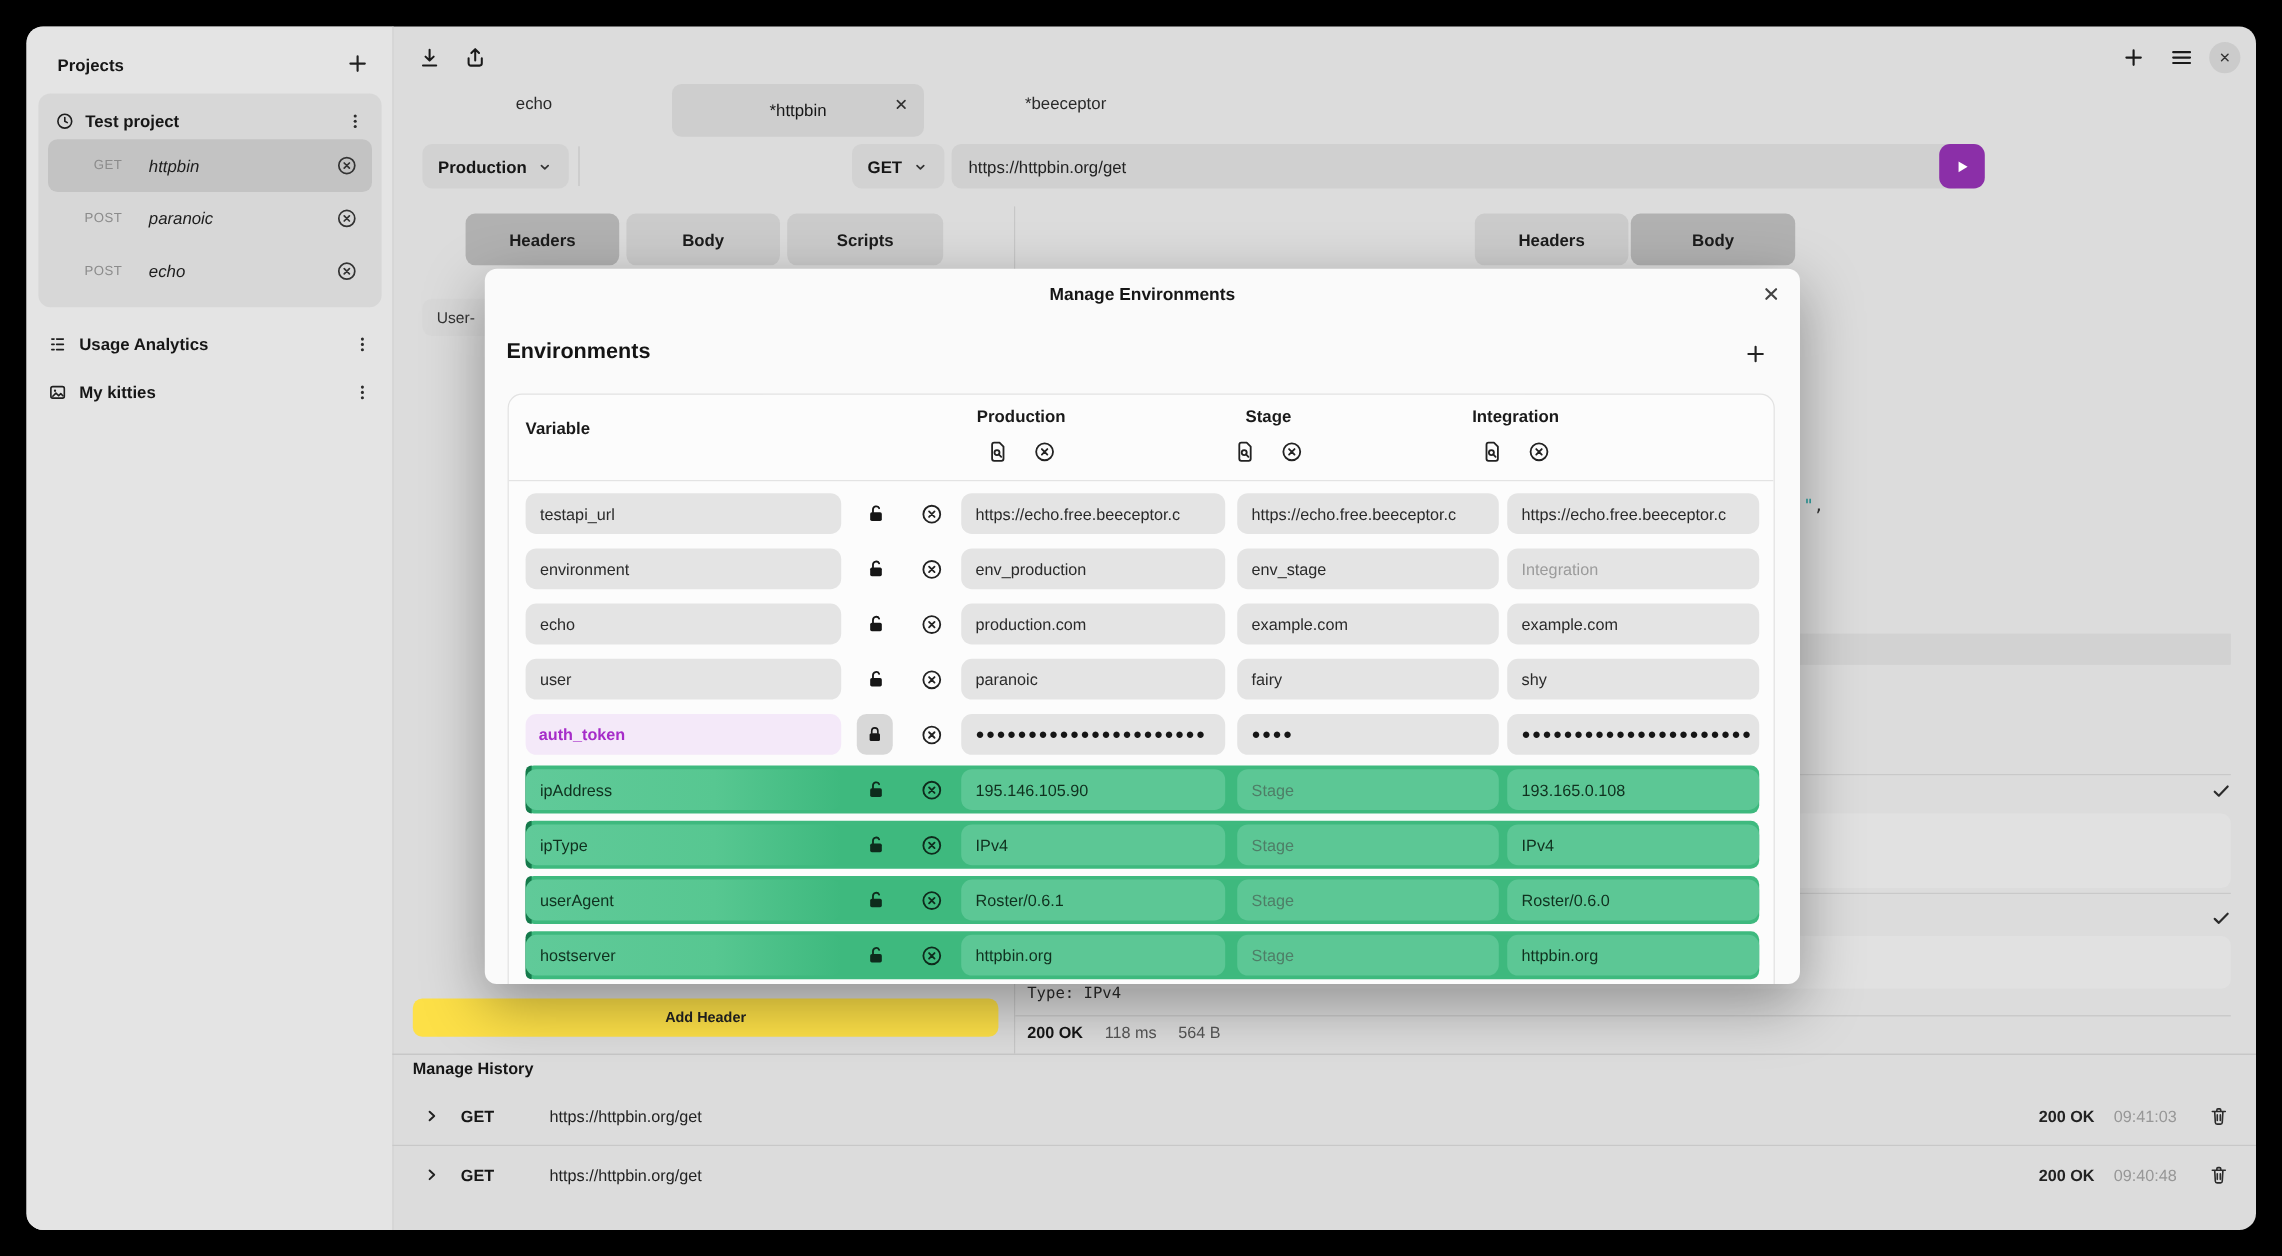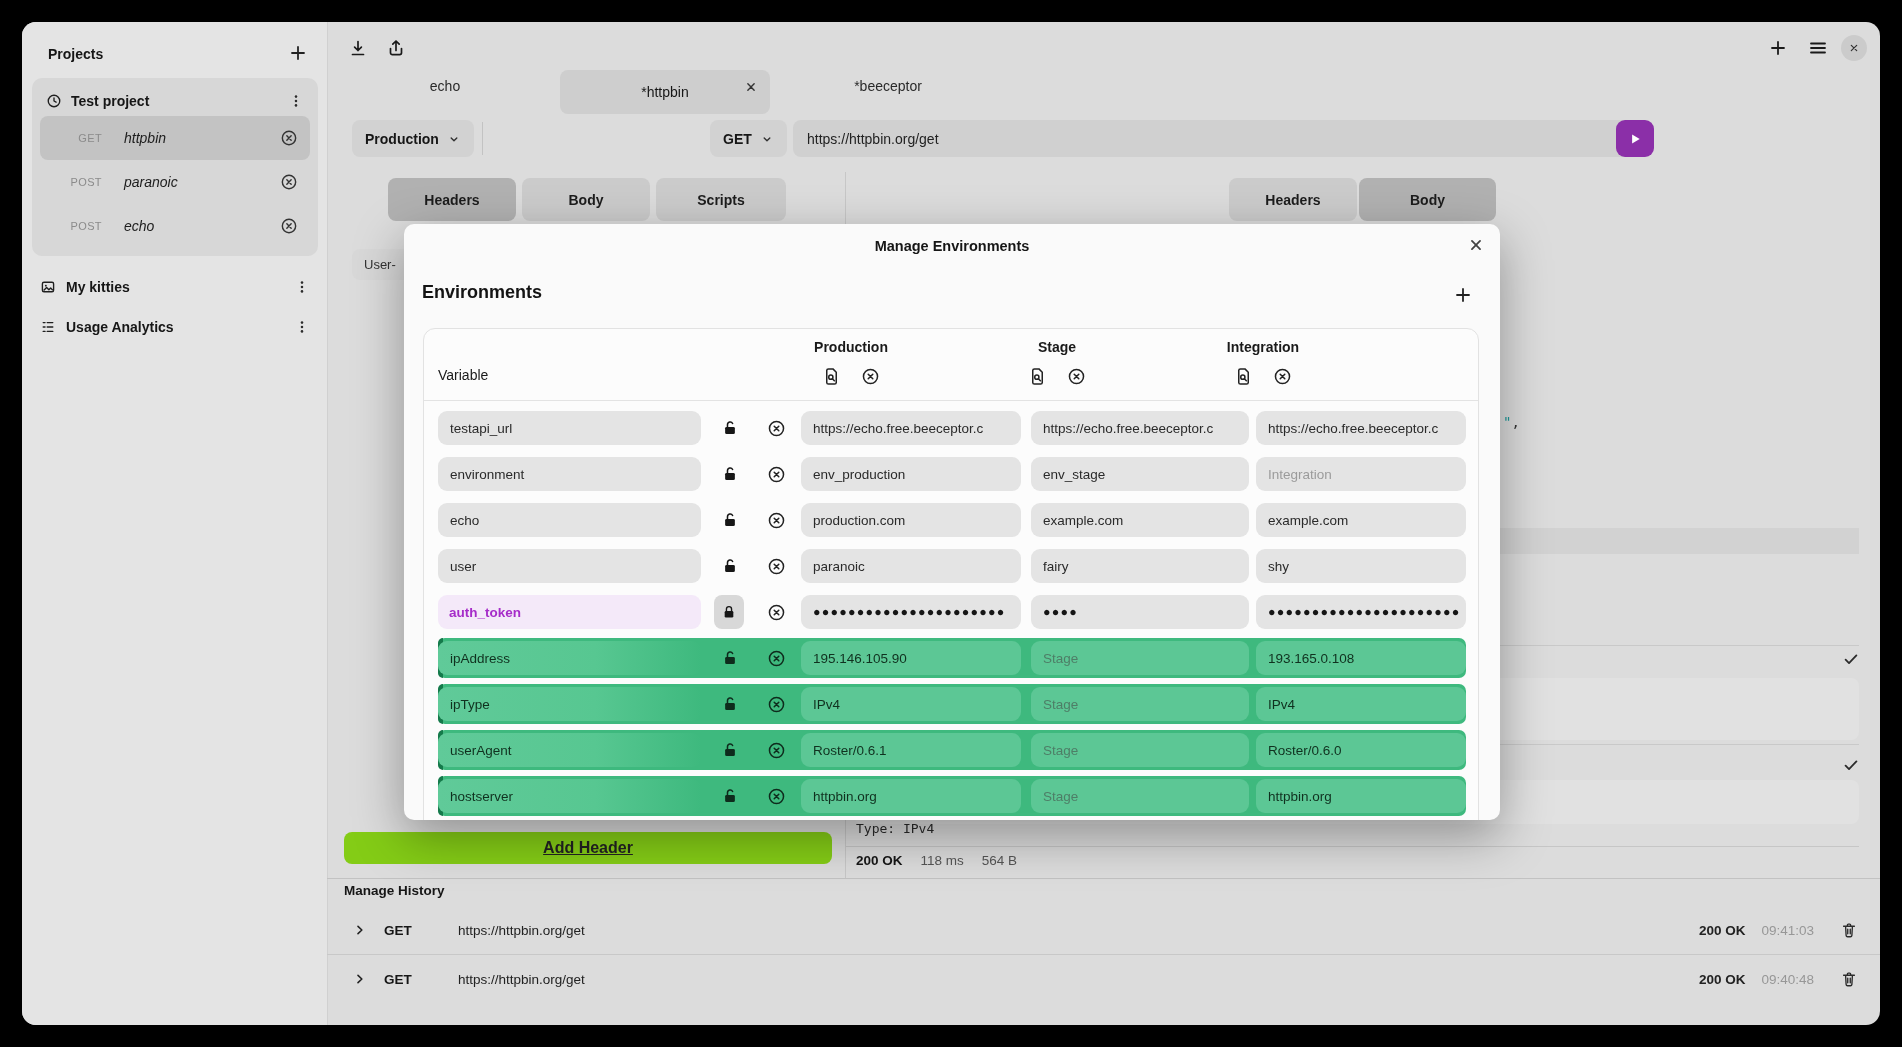--- a/index.html
+++ b/index.html
@@ -52,22 +52,22 @@
   .play .ic{width:18px;height:18px;}
 
   
   .ptab{position:absolute;top:156px;height:43px;border-radius:8px;background:#cbcbcb;
     display:flex;align-items:center;justify-content:center;font-size:14px;font-weight:700;color:#1c1c1c;cursor:pointer;}
   .ptab.active{background:#b1b1b1;}
 
   
   .chip{position:absolute;left:330px;top:227px;width:102px;height:31px;background:#d8d8d8;border-radius:8px;
     display:flex;align-items:center;padding:0 12px;font-size:13px;color:#333;overflow:hidden;cursor:text;}
-  .addh{position:absolute;left:322px;top:810px;width:488px;height:32px;background:#84cc16;border-radius:8px;
-    display:flex;align-items:center;justify-content:center;font-size:16px;font-weight:700;color:#222;cursor:pointer;text-decoration:underline;}
+  .addh{position:absolute;left:322px;top:810px;width:488px;height:32px;background:#fde047;border-radius:8px;
+    display:flex;align-items:center;justify-content:center;font-size:12px;font-weight:700;color:#222;cursor:pointer;}
   .vdiv-main{position:absolute;left:823px;top:150px;height:706px;width:1px;background:#c7c7c7;}
 
   
   .rjson{position:absolute;left:1481px;top:392px;font-family:"DejaVu Sans Mono","Liberation Mono",monospace;font-size:14px;}
   .rjson .q{color:#1d9a9a;} .rjson .c{color:#333;}
   .band{position:absolute;left:824px;top:506px;width:1013px;height:26px;background:#d2d2d2;}
   .hline{position:absolute;left:824px;width:1013px;height:1px;background:#c9c9c9;}
   .lblock{position:absolute;left:832px;width:1005px;background:#e1e1e1;border-radius:8px;}
   .ck{position:absolute;width:18px;height:18px;color:#2b2b2b;}
   .typeline{position:absolute;left:834px;top:799px;font-family:"DejaVu Sans Mono","Liberation Mono",monospace;
@@ -90,21 +90,21 @@
 
   
   .modal{position:absolute;left:382px;top:202px;width:1096px;height:596px;background:#fafafa;border-radius:10px;
     box-shadow:0 16px 50px rgba(0,0,0,.35);z-index:10;overflow:hidden;}
   .m-title{position:absolute;left:0;right:0;top:14px;text-align:center;font-size:14.5px;font-weight:700;color:#161616;}
   .m-close{position:absolute;right:15px;top:12px;width:18px;height:18px;color:#444;cursor:pointer;}
   .m-head{position:absolute;left:18px;top:58px;font-size:18px;font-weight:700;color:#141414;}
   .m-plus{position:absolute;right:27px;top:61px;width:20px;height:20px;color:#222;cursor:pointer;}
   .card{position:absolute;left:19px;top:104px;width:1054px;height:520px;background:#fcfcfc;
     border:1px solid #e2e2e2;border-radius:12px;overflow:hidden;}
-  .c-var{position:absolute;left:14px;top:38px;font-size:14px;font-weight:400;color:#1a1a1a;}
+  .c-var{position:absolute;left:14px;top:20px;font-size:14px;font-weight:700;color:#1a1a1a;}
   .c-col{position:absolute;top:10px;transform:translateX(-50%);font-size:14px;font-weight:700;color:#1a1a1a;}
   .c-icons{position:absolute;top:38px;transform:translateX(-50%);display:flex;gap:20px;color:#222;}
   .c-icons .ic{cursor:pointer;}
   .c-div{position:absolute;left:0;right:0;top:71px;height:1px;background:#e3e3e3;}
   #erows{position:absolute;left:0;right:0;top:76px;}
   .erow{position:relative;height:46px;}
   .gband{position:absolute;left:14px;right:12px;top:3px;bottom:3px;background:#3eb97e;border-radius:7px;}
   .gband::before{content:"";position:absolute;left:0;top:0;bottom:0;width:5px;background:#157a4b;border-radius:7px 0 0 7px;}
   .fld{position:absolute;top:6px;height:34px;border-radius:9px;background:#e4e4e4;display:flex;align-items:center;
     padding:0 12px;font-size:13.5px;color:#2a2a2a;overflow:hidden;white-space:nowrap;box-sizing:border-box;cursor:text;}
@@ -180,42 +180,42 @@
             <span class="ic ic18 gx">
               <svg viewBox="0 0 20 20" fill="none" stroke="currentColor" stroke-width="1.6" stroke-linecap="round">
                 <circle cx="10" cy="10" r="7.4"></circle>
                 <path d="M7.6 7.6l4.8 4.8M12.4 7.6l-4.8 4.8"></path>
               </svg>
             </span>
           </div>
         </div>
         <div class="sb-row">
           <span class="ic ic16">
-            <svg viewBox="0 0 20 20" fill="none" stroke="currentColor" stroke-width="1.7" stroke-linejoin="round">
-              <rect x="3" y="4" width="14" height="12" rx="2"></rect>
-              <circle cx="7.3" cy="8.3" r="1.2" fill="currentColor" stroke="none"></circle>
-              <path d="M4.5 14.5l3.8-3.8 2.8 2.8 2.2-2.2 2.7 2.7"></path>
-            </svg>
-          </span>
-          <span class="sb-name">My kitties</span>
+            <svg viewBox="0 0 20 20" fill="none" stroke="currentColor" stroke-width="1.7" stroke-linecap="round">
+              <path d="M4 4.5h2.3M4 10h2.3M4 15.5h2.3M9 4.5h7M9 10h7M9 15.5h7"></path>
+            </svg>
+          </span>
+          <span class="sb-name">Usage Analytics</span>
           <span class="ic ic16 kebab">
             <svg viewBox="0 0 20 20" fill="currentColor">
               <circle cx="10" cy="4.5" r="1.6"></circle>
               <circle cx="10" cy="10" r="1.6"></circle>
               <circle cx="10" cy="15.5" r="1.6"></circle>
             </svg>
           </span>
         </div>
         <div class="sb-row">
           <span class="ic ic16">
-            <svg viewBox="0 0 20 20" fill="none" stroke="currentColor" stroke-width="1.7" stroke-linecap="round">
-              <path d="M4 4.5h2.3M4 10h2.3M4 15.5h2.3M9 4.5h7M9 10h7M9 15.5h7"></path>
-            </svg>
-          </span>
-          <span class="sb-name">Usage Analytics</span>
+            <svg viewBox="0 0 20 20" fill="none" stroke="currentColor" stroke-width="1.7" stroke-linejoin="round">
+              <rect x="3" y="4" width="14" height="12" rx="2"></rect>
+              <circle cx="7.3" cy="8.3" r="1.2" fill="currentColor" stroke="none"></circle>
+              <path d="M4.5 14.5l3.8-3.8 2.8 2.8 2.2-2.2 2.7 2.7"></path>
+            </svg>
+          </span>
+          <span class="sb-name">My kitties</span>
           <span class="ic ic16 kebab">
             <svg viewBox="0 0 20 20" fill="currentColor">
               <circle cx="10" cy="4.5" r="1.6"></circle>
               <circle cx="10" cy="10" r="1.6"></circle>
               <circle cx="10" cy="15.5" r="1.6"></circle>
             </svg>
           </span>
         </div>
       </div>
   </aside>

